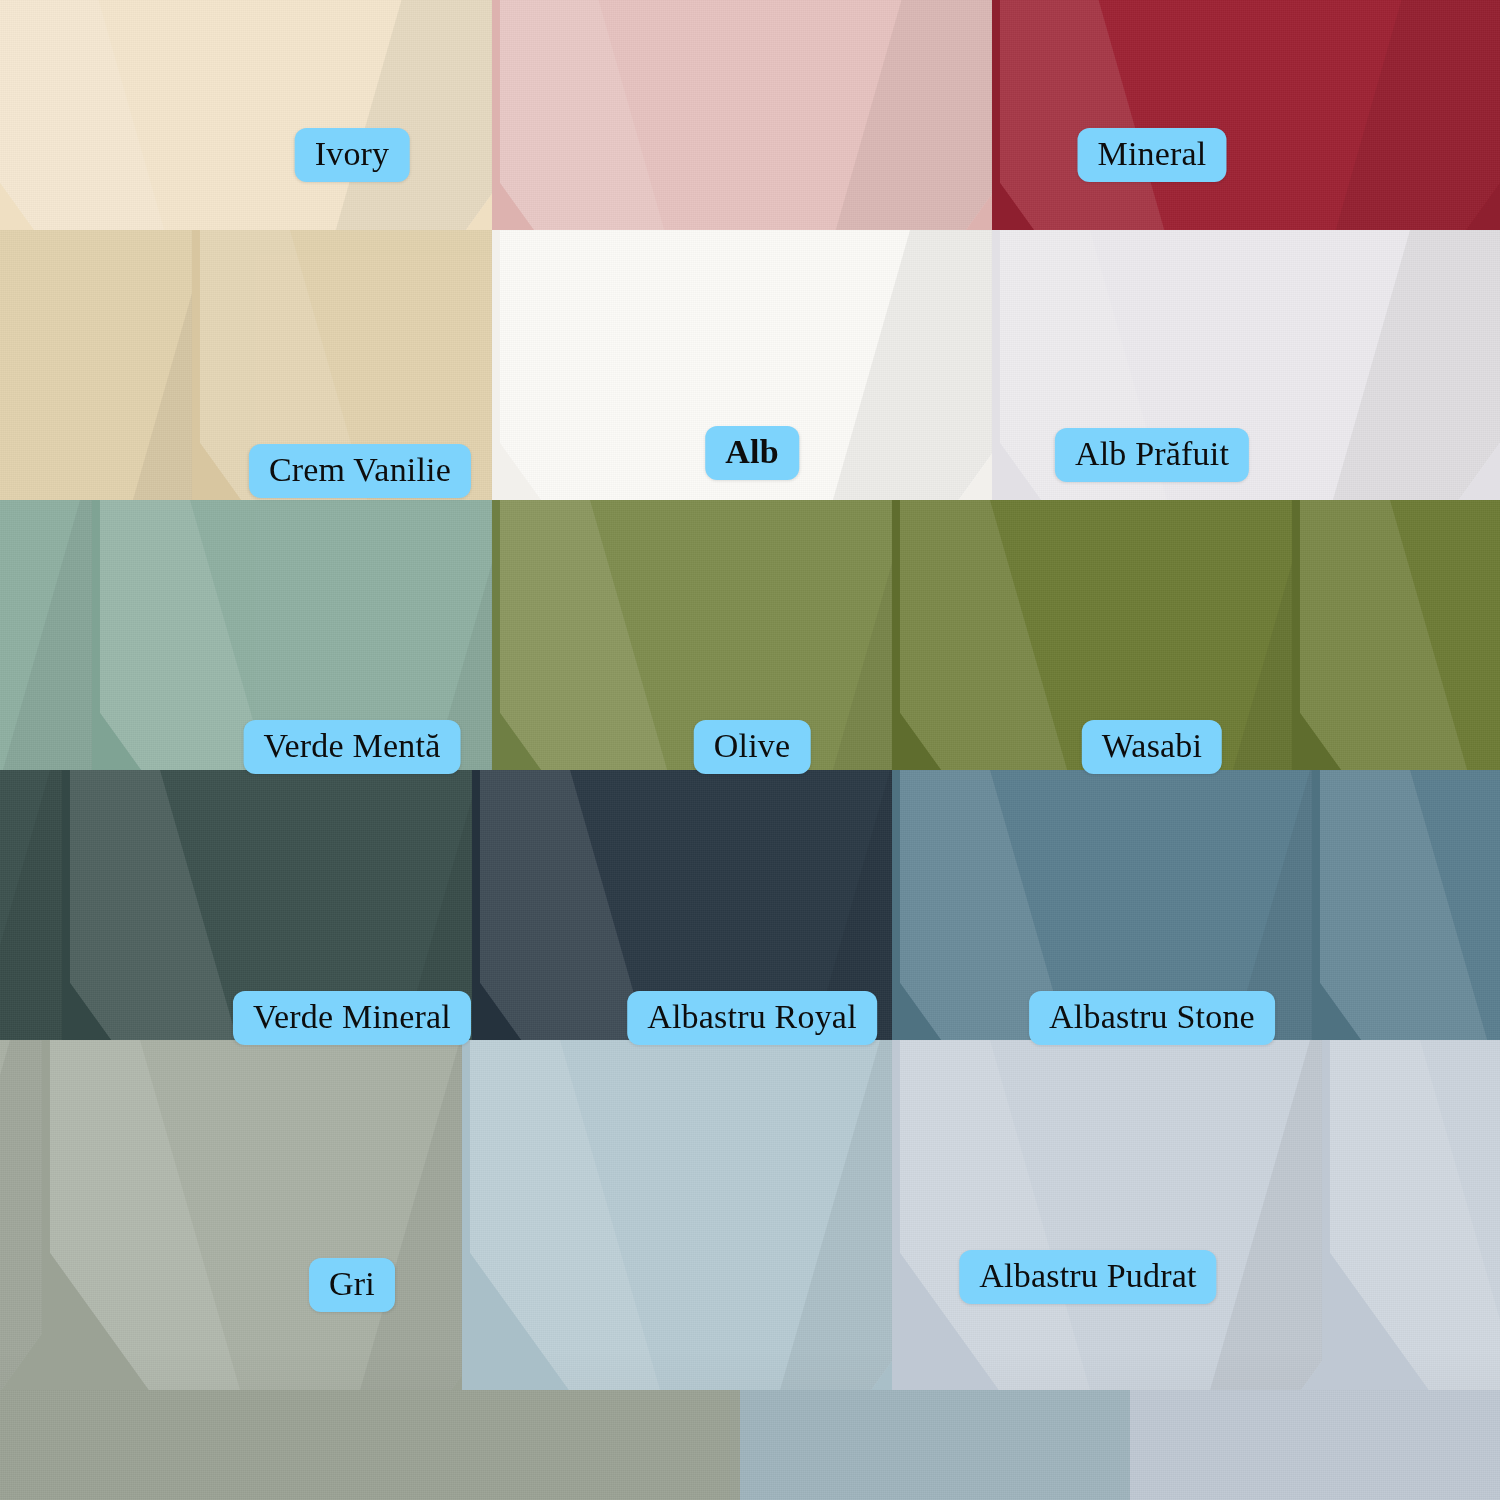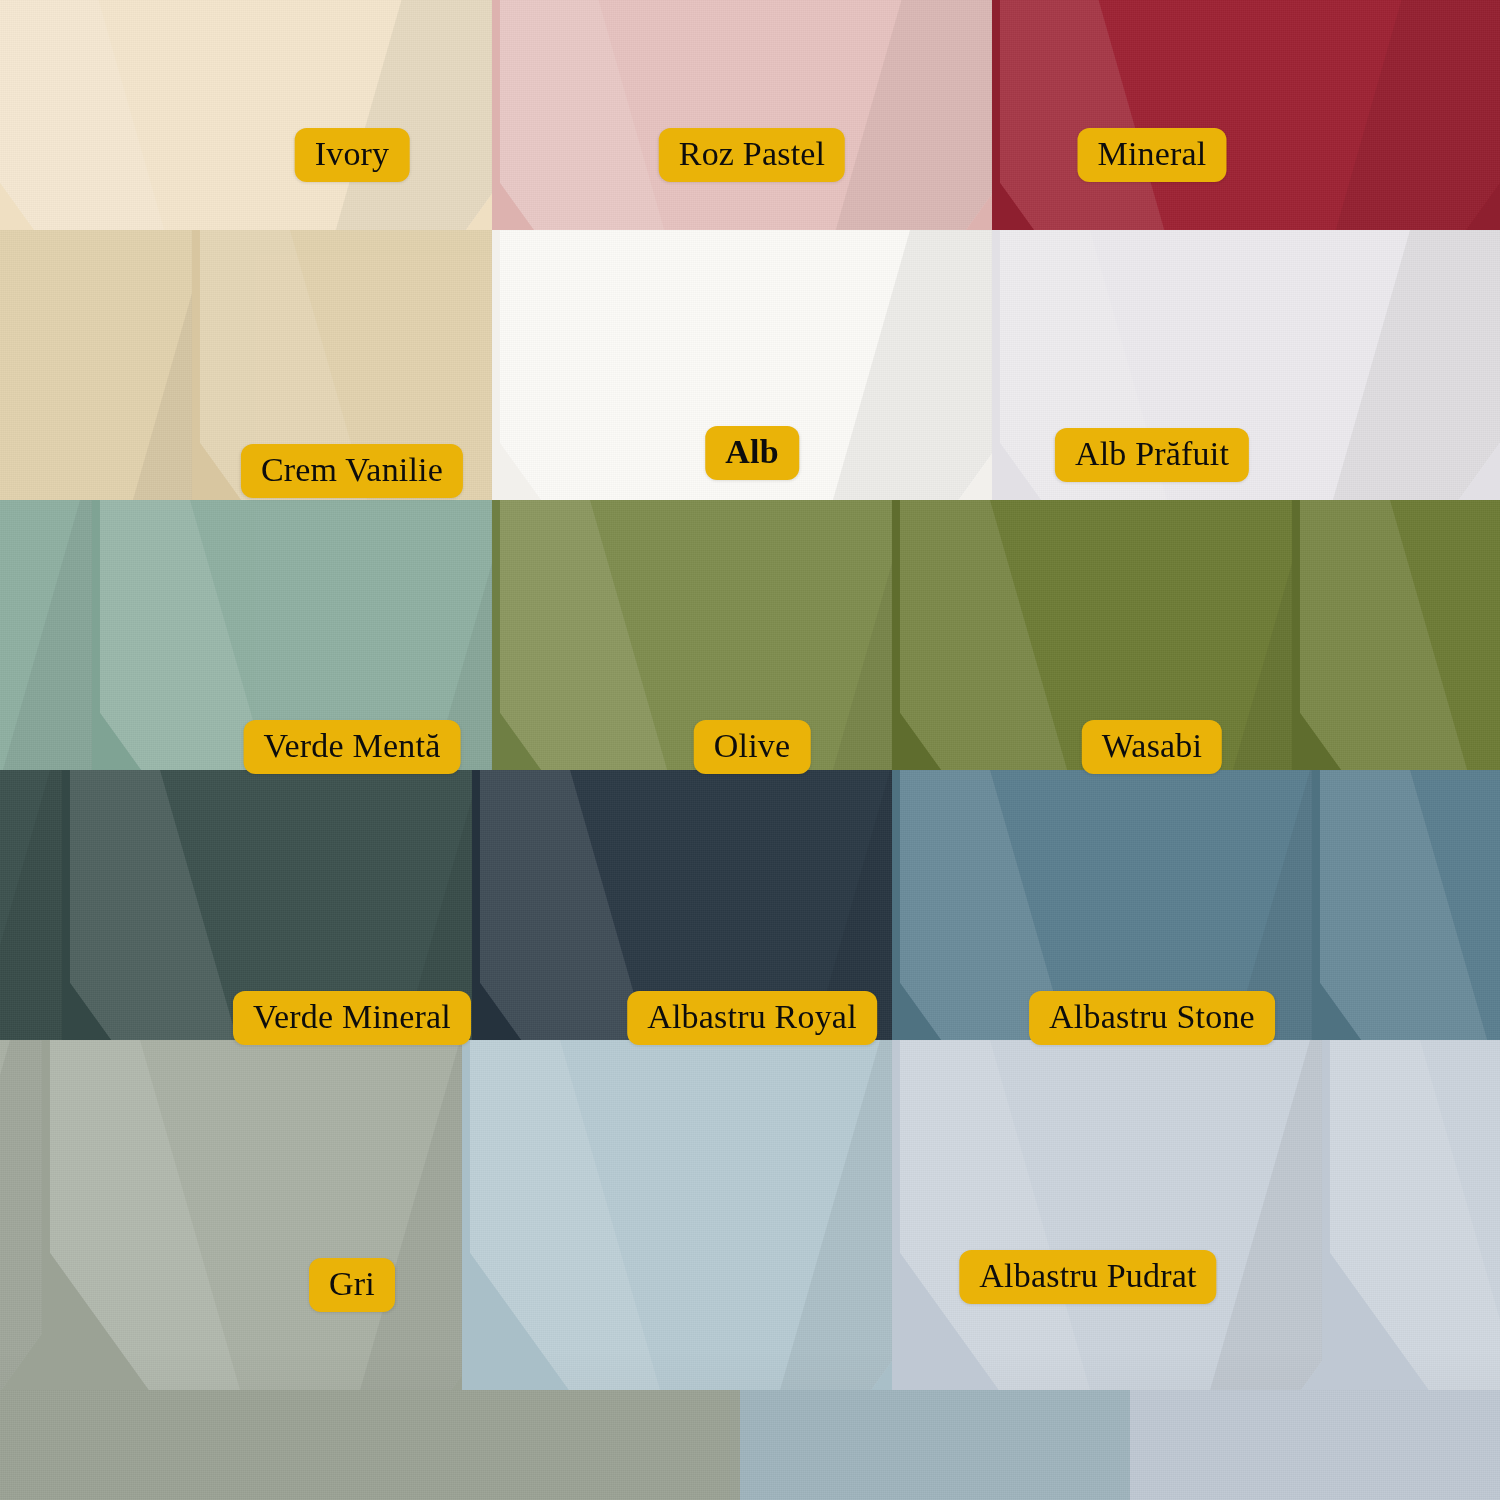--- a/index.html
+++ b/index.html
@@ -95,21 +95,21 @@
     height: 46px;
     background: linear-gradient(to bottom, rgba(0,0,0,0.16), rgba(0,0,0,0));
     pointer-events: none;
   }
 
   
   #labels { position: absolute; inset: 0; }
   .label {
     position: absolute;
     transform: translate(-50%, -50%);
-    background: #eab308;
+    background: #7dd3fc;
     color: #0d0d0d;
     border-radius: 12px;
     padding: 9px 20px 11px;
     font-size: 34px;
     line-height: 1.0;
     white-space: nowrap;
     letter-spacing: .2px;
     box-shadow: 0 1px 3px rgba(0,0,0,0.10);
   }
 </style>
@@ -321,24 +321,23 @@
       <div class="grain"></div>
     </div>
     <div class="cell" style="left:1130px;width:370px;background:#bfc8d3;">
       <div class="grain"></div>
     </div>
   </div>
 
   <div id="labels" style="z-index:50;">
 
     <div class="label" style="left:352px; top:155px;">Ivory</div>
-    <div class="label" style="left:752px; top:155px;">Roz Pastel</div>
     <div class="label" style="left:1152px; top:155px;">Mineral</div>
 
-    <div class="label" style="left:352px; top:471px;">Crem Vanilie</div>
+    <div class="label" style="left:360px; top:471px;">Crem Vanilie</div>
     <div class="label" style="left:752px; top:453px;font-weight:bold;">Alb</div>
     <div class="label" style="left:1152px; top:455px;">Alb Prăfuit</div>
 
     <div class="label" style="left:352px; top:747px;">Verde Mentă</div>
     <div class="label" style="left:752px; top:747px;">Olive</div>
     <div class="label" style="left:1152px; top:747px;">Wasabi</div>
 
     <div class="label" style="left:352px; top:1018px;">Verde Mineral</div>
     <div class="label" style="left:752px; top:1018px;">Albastru Royal</div>
     <div class="label" style="left:1152px; top:1018px;">Albastru Stone</div>

